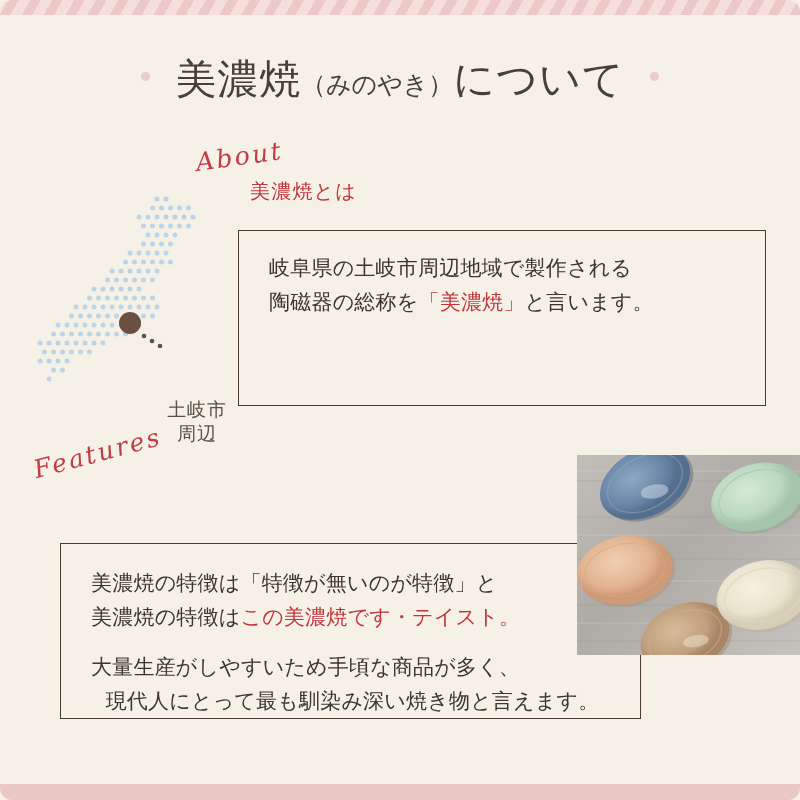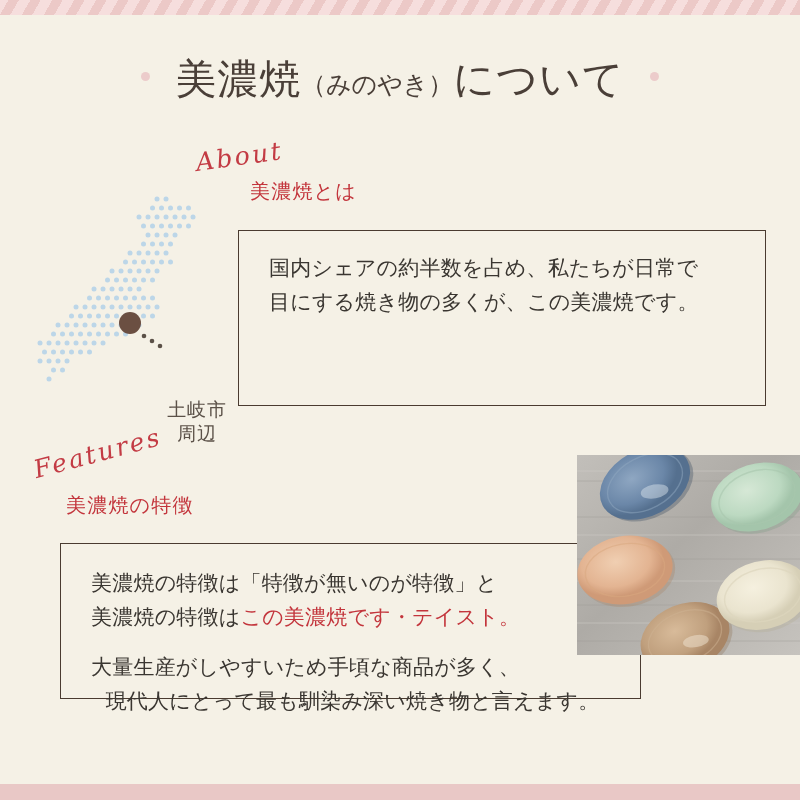--- a/index.html
+++ b/index.html
@@ -9,20 +9,21 @@
     overflow: hidden;
     background: #f5f1e6;
     font-family: "Liberation Serif", "DejaVu Serif", serif;
   }
 
   #page {
     position: relative;
     width: 800px; height: 800px;
     background: #f5f1e6;
     overflow: hidden;
+    border-radius: 12px;
   }
 
   
   .stripe-band-top {
     position: absolute; left: 0; top: 0;
     width: 800px; height: 15px;
     background: repeating-linear-gradient(
       -60deg,
       #ecc9c7 0px, #ecc9c7 9px,
       #f6dedd 9px, #f6dedd 19px
@@ -113,21 +114,21 @@
   }
   .textbox p + p { margin-top: 16px; }
   .accent { color: #c3353c; }
 
   #box-about {
     left: 238px; top: 230px;
     width: 528px; height: 176px;
   }
   #box-features {
     left: 60px; top: 543px;
-    width: 581px; height: 156px;
+    width: 581px; height: 176px;
     padding-top: 22px;
   }
 
   
   .map-wrap {
     position: absolute;
     left: 34px; top: 195px;
     width: 190px; height: 205px;
   }
   .map-wrap svg { display: block; }
@@ -305,27 +306,26 @@
       <circle cx="126" cy="151" r="2.3" fill="#5b5148"></circle>
     </svg>
   </div>
   <div class="map-label">
     <div>土岐市</div>
     <div>周辺</div>
   </div>
 
   <div class="textbox" id="box-about">
       <p>
-        <span style="display: block;"><span>国内シェアの約半数を占め、私たちが日常で</span></span>
-        <span style="display: block;"><span>目にする焼き物の多くが、この美濃焼です。</span></span>
+        <span style="display: block;"><span>岐阜県の土岐市周辺地域で製作される</span></span>
+        <span style="display: block;"><span>陶磁器の総称を</span><span class="accent">「美濃焼」</span><span>と言います。</span></span>
       </p>
     </div>
 
   <div class="eyebrow eyebrow-features">Features</div>
-  <div class="sec-heading sec-heading-features">美濃焼の特徴</div>
 
   <div class="textbox" id="box-features">
       <p>
         <span style="display: block;"><span>美濃焼の特徴は「特徴が無いのが特徴」と</span></span>
         <span style="display: block;"><span>美濃焼の特徴は</span><span class="accent">この美濃焼です・テイスト。</span></span>
       </p>
       <p>
         <span style="display: block;"><span>大量生産がしやすいため手頃な商品が多く、</span></span>
         <span style="display: block; text-align: center;"><span>現代人にとって最も馴染み深い焼き物と言えます。</span></span>
       </p>

